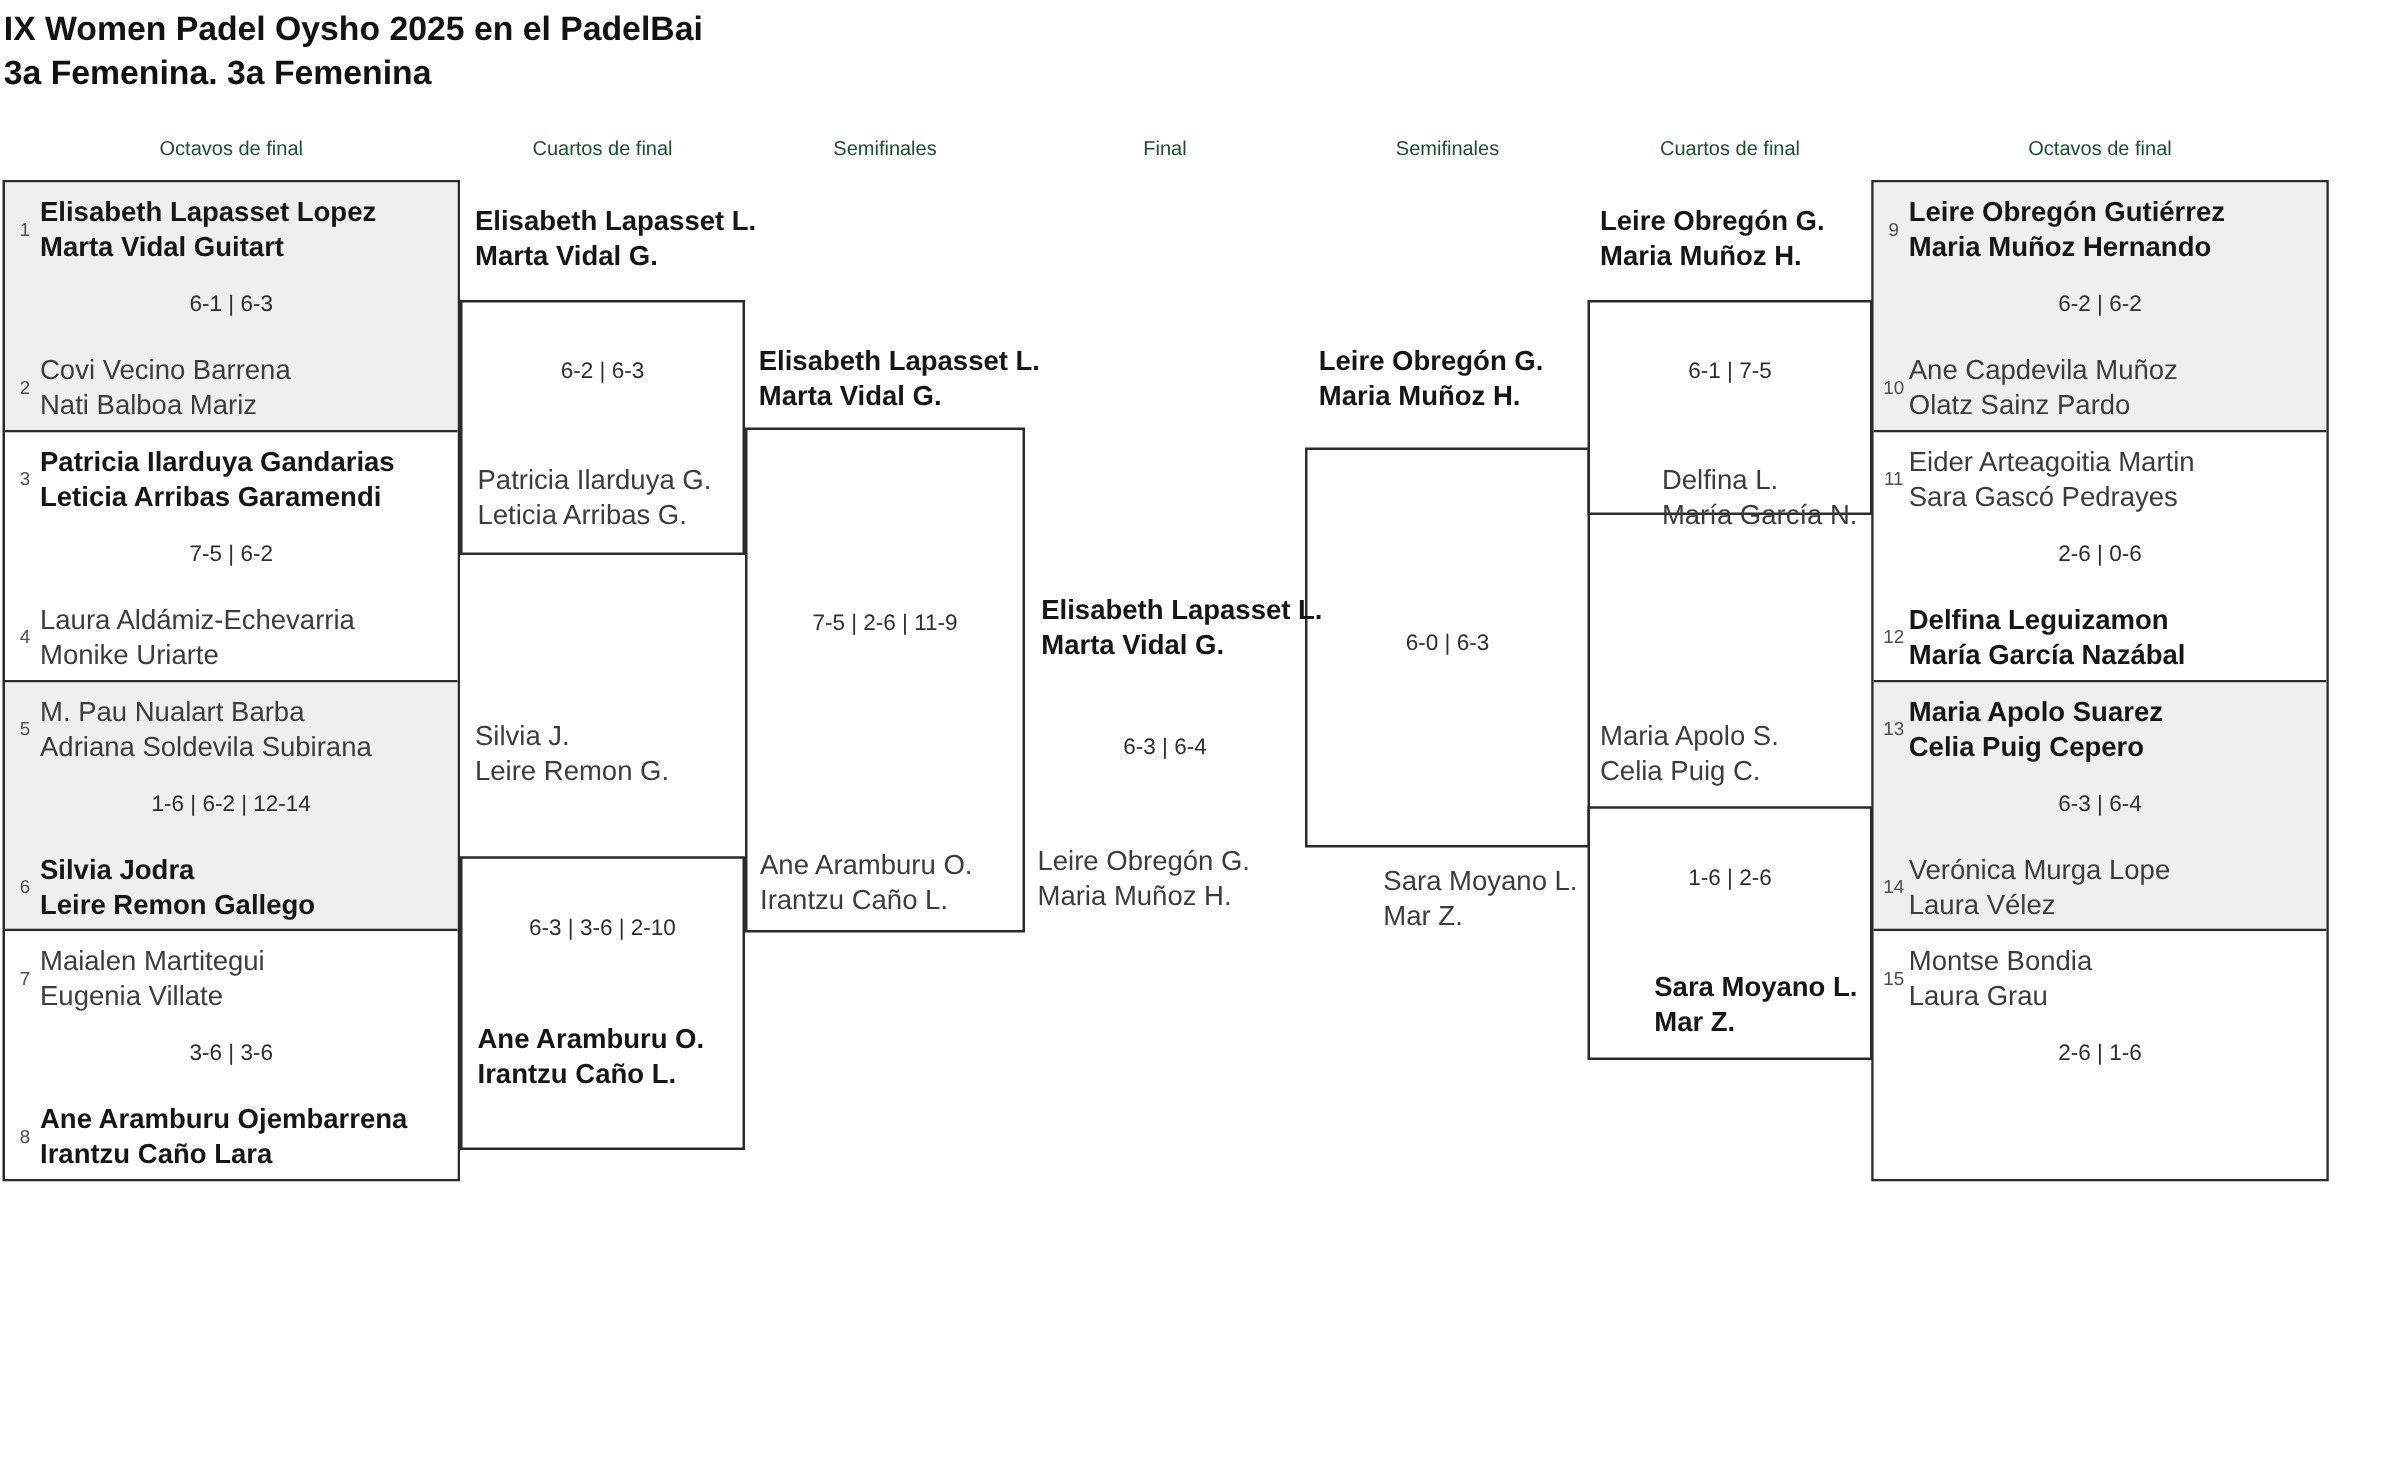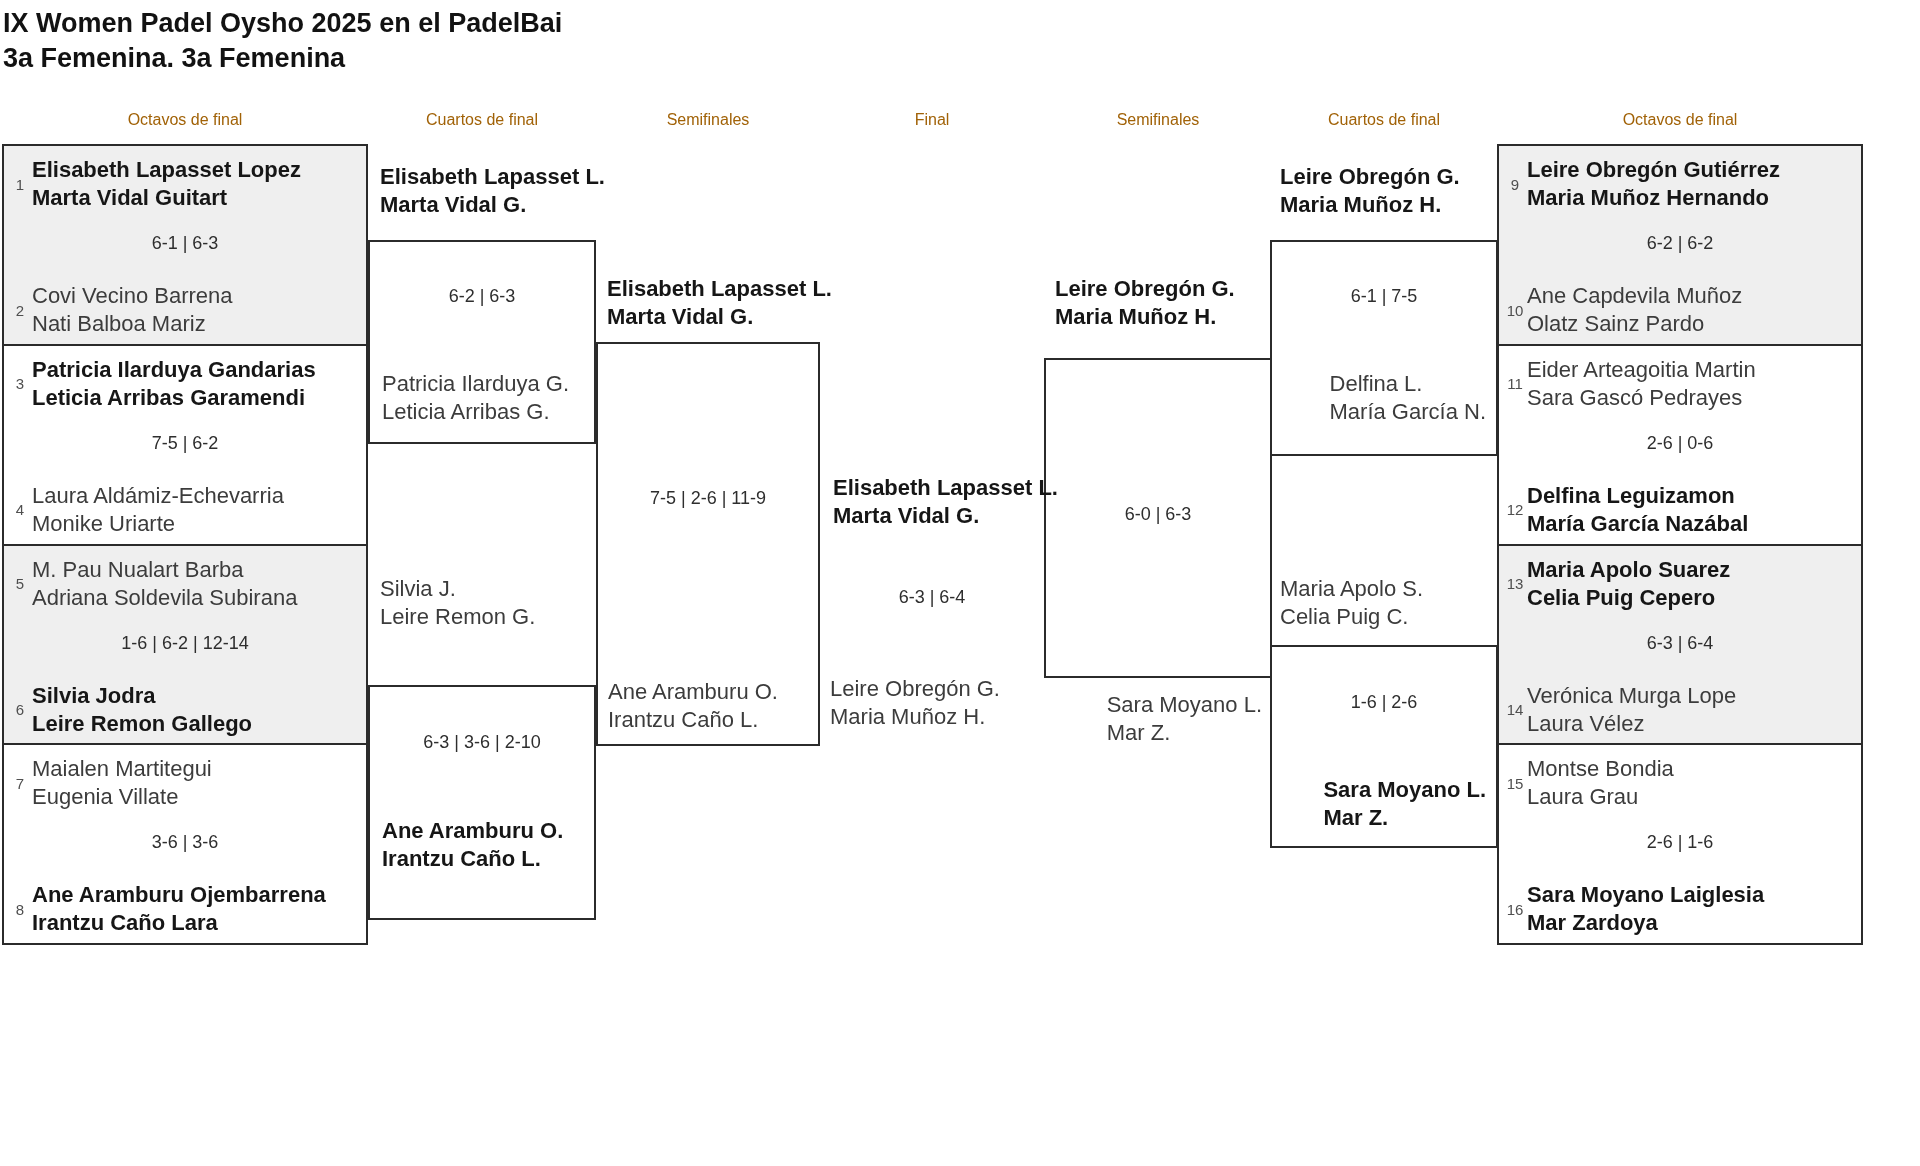--- a/index.html
+++ b/index.html
@@ -11,21 +11,21 @@
     --seed:#4f4f4f;
   }
   *{box-sizing:border-box;margin:0;padding:0;}
   html,body{background:#ffffff;}
   body{font-family:"Liberation Sans", sans-serif;}
   .canvas{position:relative;width:1920px;height:1166px;background:#ffffff;overflow:hidden;padding-left:24px;}
 
   .title{position:absolute;left:3px;top:6px;font-size:27px;line-height:35px;font-weight:bold;color:#121212;}
   .title .tline{display:block;}
 
-  .round-header{position:absolute;top:111px;transform:translateX(-50%);font-size:16px;color:#a16207;white-space:nowrap;}
+  .round-header{position:absolute;top:111px;transform:translateX(-50%);font-size:16px;color:#14532d;white-space:nowrap;}
 
   .oct-col{position:absolute;top:144px;width:366px;height:801px;border:2px solid var(--border);display:flex;flex-direction:column;}
   .oct-left{left:2px;}
   .oct-right{left:1497px;}
   .oct-row{flex:1;position:relative;border-bottom:2px solid var(--border);background:#ffffff;}
   .oct-row:last-child{border-bottom:none;}
   .oct-row.shaded{background:var(--shade);}
 
   .team{position:absolute;display:flex;align-items:center;}
   .pos-a{left:4px;top:10px;right:6px;}
@@ -40,21 +40,21 @@
   .box{position:absolute;border:2px solid var(--border);background:transparent;}
   .box-score{position:absolute;left:0;right:0;text-align:center;font-size:18px;line-height:24px;color:var(--score);white-space:nowrap;}
   .box-team{position:absolute;}
   .align-right{text-align:left;}
 
   .free-team{position:absolute;}
   .free-score{position:absolute;text-align:center;font-size:18px;line-height:24px;color:var(--score);white-space:nowrap;}
 
   #qf1{left:368px;top:240px;width:228px;height:204px;}
   #qf2{left:368px;top:645px;width:228px;height:235px;margin-top:40px;}
-  #qf3{left:1270px;top:240px;width:228px;height:216px;}
+  #qf3{left:1270px;top:240px;width:228px;height:172px;}
   #qf4{left:1270px;top:645px;width:228px;height:203px;}
   #sf1{left:596px;top:342px;width:224px;height:404px;}
   #sf2{left:1044px;top:342px;width:228px;height:320px;margin-top:16px;}
 </style>
 </head>
 <body>
 
 <div class="canvas">
 
   <div class="title">
@@ -203,27 +203,20 @@
 
     <div class="oct-row">
       <div class="team pos-a">
         <span class="seed">15</span>
         <span class="names">
           <span class="nline">Montse Bondia</span>
           <span class="nline">Laura Grau</span>
         </span>
       </div>
       <div class="score-line">2-6 | 1-6</div>
-      <div class="team pos-b">
-        <span class="seed">16</span>
-        <span class="names bold">
-          <span class="nline">Sara Moyano Laiglesia</span>
-          <span class="nline">Mar Zardoya</span>
-        </span>
-      </div>
     </div>
   </div>
 
   <div class="box" id="qf1">
     <div class="box-score" style="top:42px">6-2 | 6-3</div>
     <div class="box-team names" style="left:12px;top:128px">
       <span class="nline">Patricia Ilarduya G.</span>
       <span class="nline">Leticia Arribas G.</span>
     </div>
   </div>

